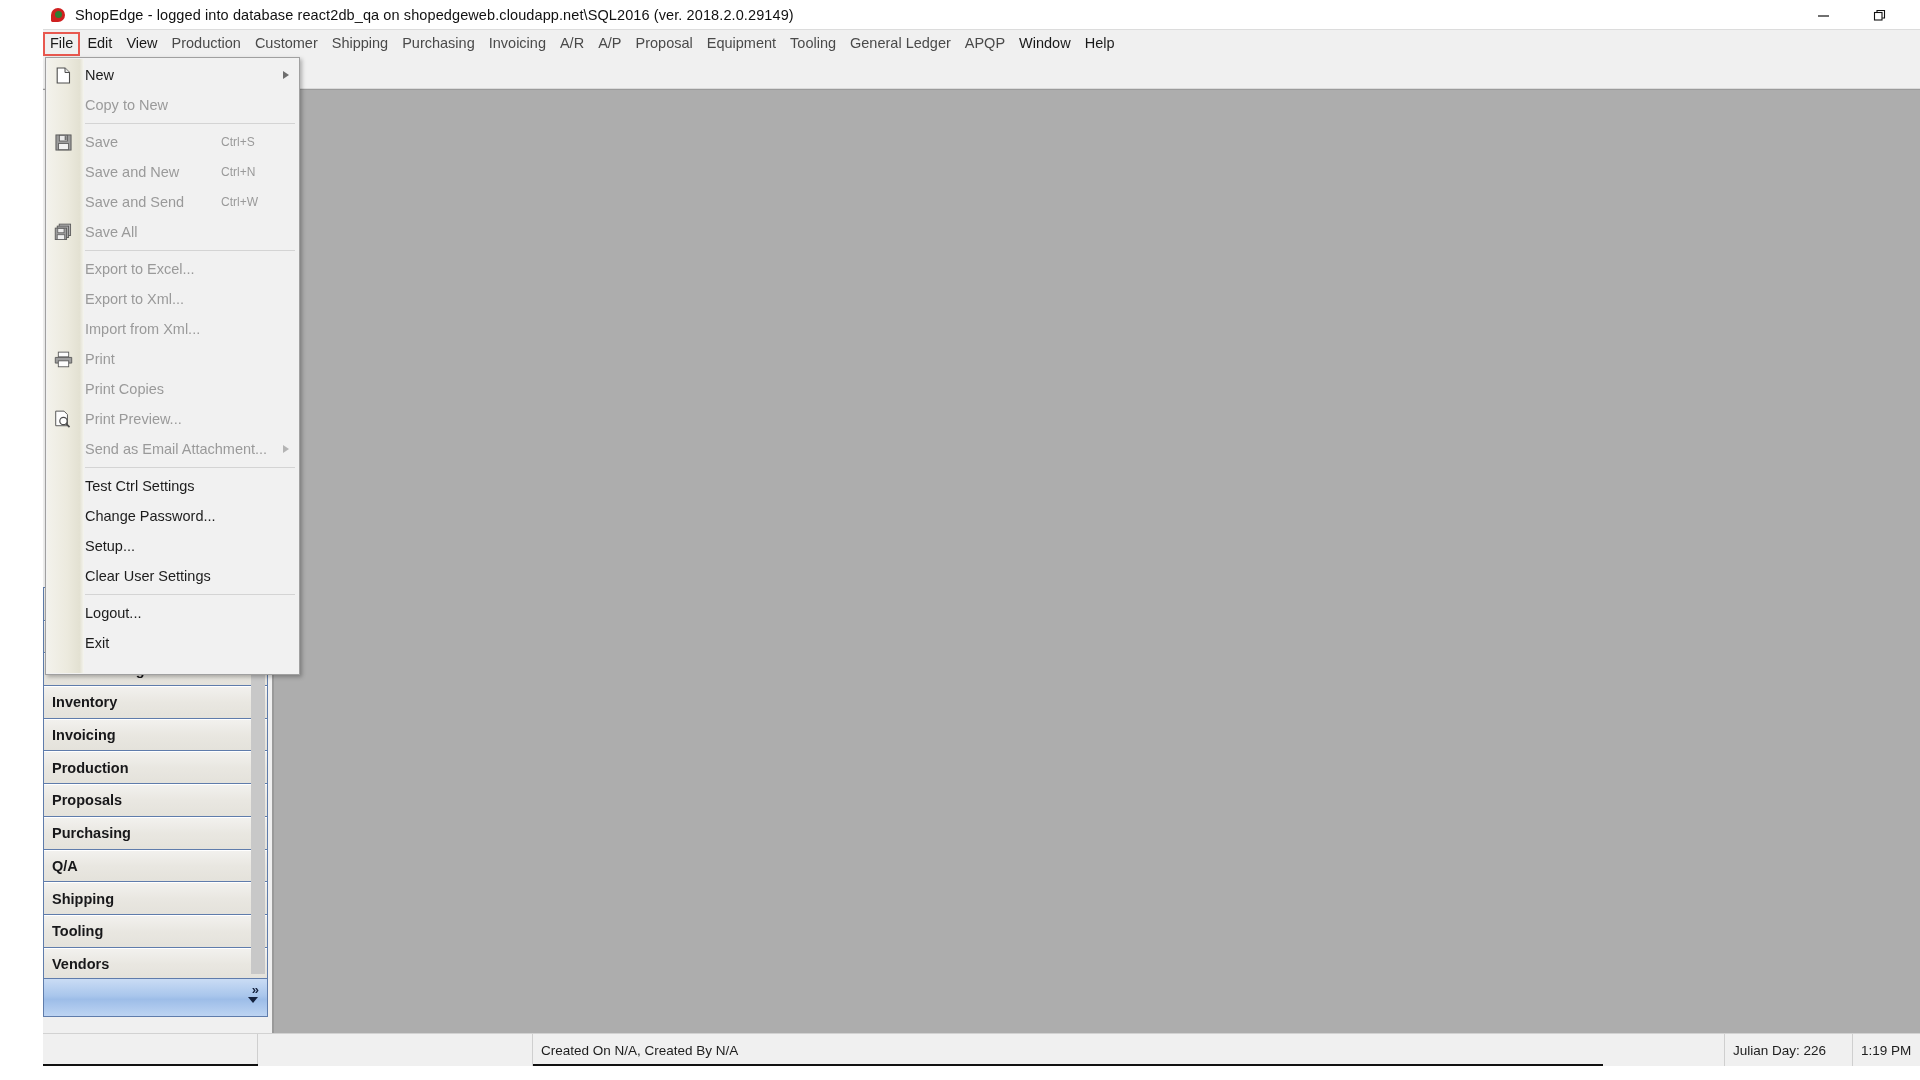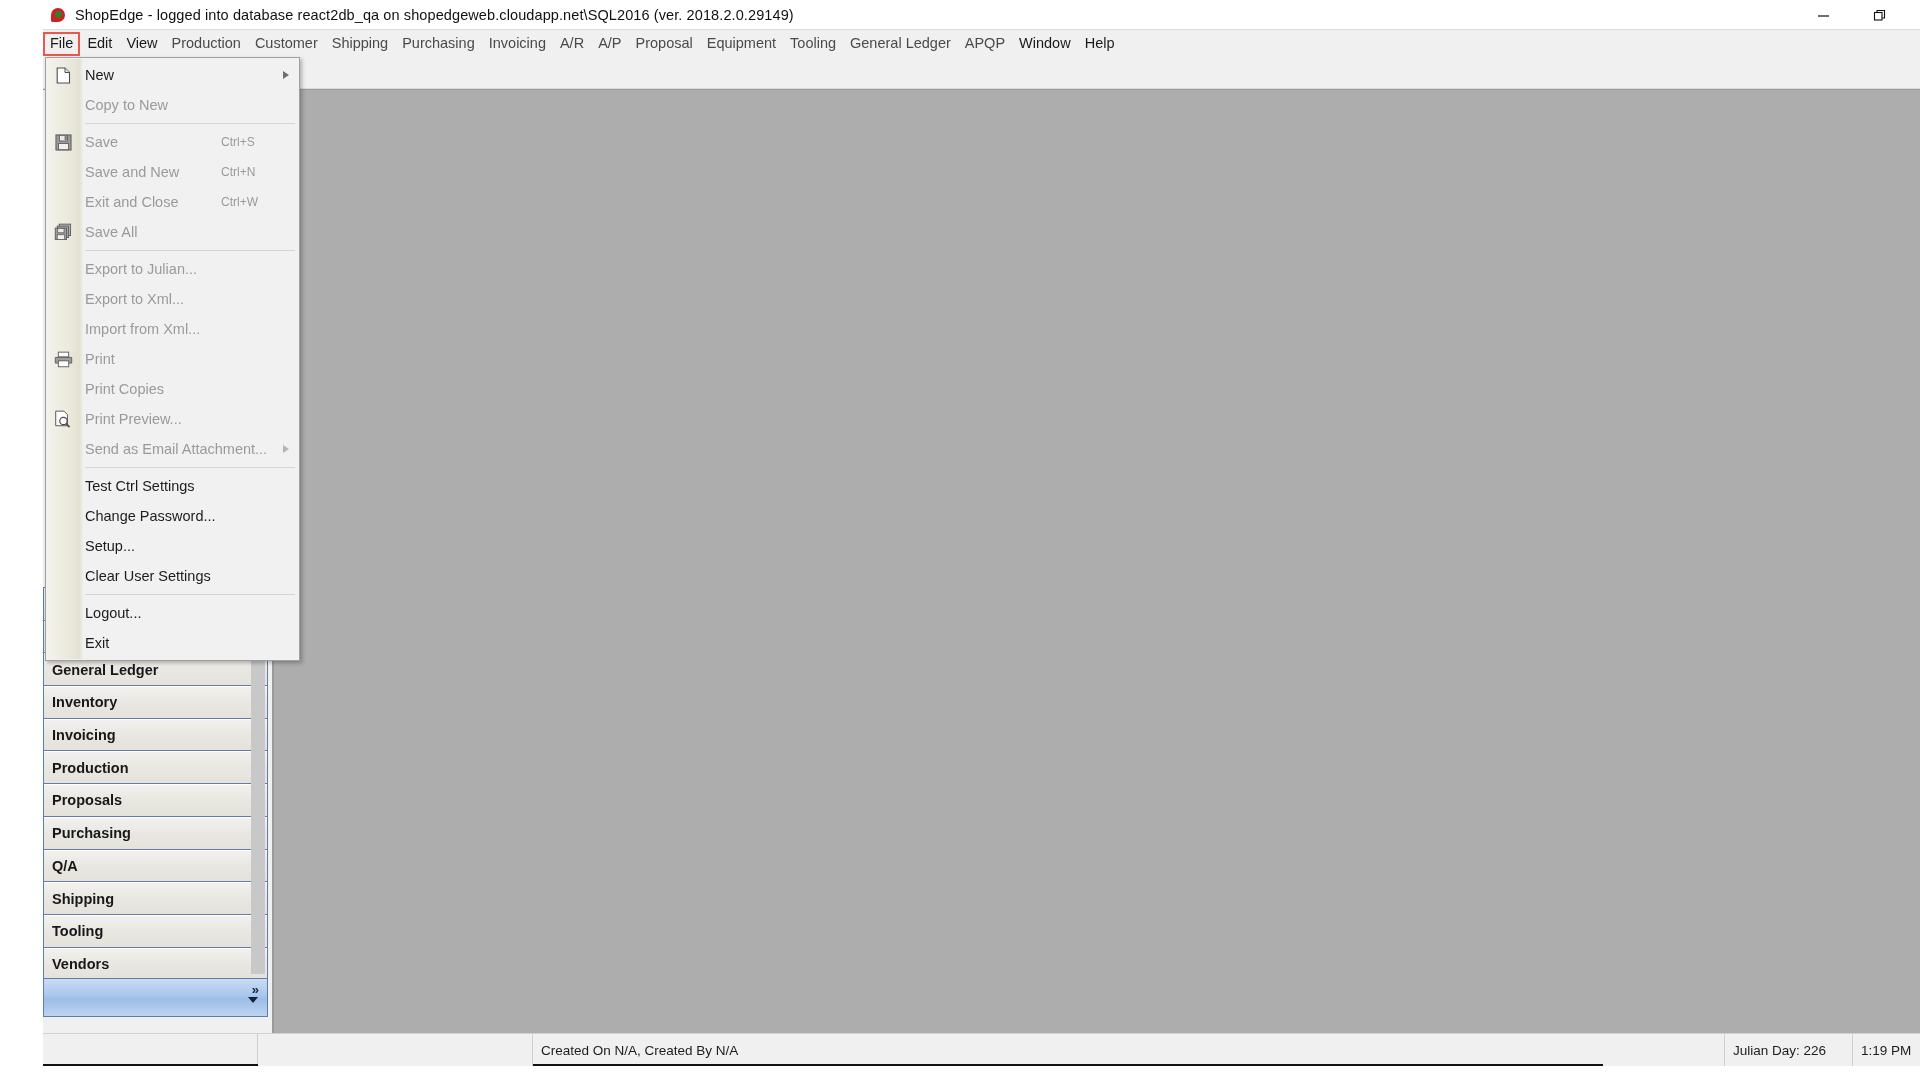--- a/index.html
+++ b/index.html
@@ -213,21 +213,21 @@
   }
 
   
   .dropdown {
     position: absolute;
     left: 2px; top: 57px;
     width: 255px;
     background: #f1f1f1;
     border: 1px solid #a0a0a0;
     box-shadow: 2px 2px 4px rgba(0,0,0,0.28);
-    padding: 2px 0 2px 0;
+    padding: 2px 0 16px 0;
     z-index: 40;
   }
   .dd-gutter {
     position: absolute;
     left: 1px; top: 1px; bottom: 1px;
     width: 37px;
     background: linear-gradient(to right, #f3f2ec 0%, #eceade 55%, #e3e1d2 88%, #f5f5f0 100%);
   }
   .dd-items { position: relative; }
   .dd-item {
@@ -472,38 +472,38 @@
             </svg>
           </div>
           <span>Save</span>
           <span class="dd-accel">Ctrl+S</span>
         </div>
         <div class="dd-item">
           <span>Save and New</span>
           <span class="dd-accel">Ctrl+N</span>
         </div>
         <div class="dd-item">
-          <span>Exit and Close</span>
+          <span>Save and Send</span>
           <span class="dd-accel">Ctrl+W</span>
         </div>
         <div class="dd-item">
           <div class="dd-icon">
             <svg width="18" height="18" viewBox="0 0 19 19">
               <rect x="5.5" y="1.2" width="12" height="12" fill="#b7b7b7" stroke="#5a5a5a" stroke-width="0.95"></rect>
               <rect x="3.4" y="3.3" width="12" height="12" fill="#ababab" stroke="#5a5a5a" stroke-width="0.95"></rect>
               <rect x="1.3" y="5.4" width="12" height="12" fill="#9d9d9d" stroke="#5a5a5a" stroke-width="0.95"></rect>
               <rect x="4" y="5.7" width="6.6" height="4.6" fill="#ebebeb" stroke="#5a5a5a" stroke-width="0.8"></rect>
               <rect x="3.4" y="12.4" width="7.9" height="5" fill="#f0f0f0" stroke="#5a5a5a" stroke-width="0.8"></rect>
             </svg>
           </div>
           <span>Save All</span>
         </div>
         <div class="dd-sep"></div>
         <div class="dd-item">
-          <span>Export to Julian...</span>
+          <span>Export to Excel...</span>
         </div>
         <div class="dd-item">
           <span>Export to Xml...</span>
         </div>
         <div class="dd-item">
           <span>Import from Xml...</span>
         </div>
         <div class="dd-item">
           <div class="dd-icon">
             <svg width="19" height="17" viewBox="0 0 20 18">

